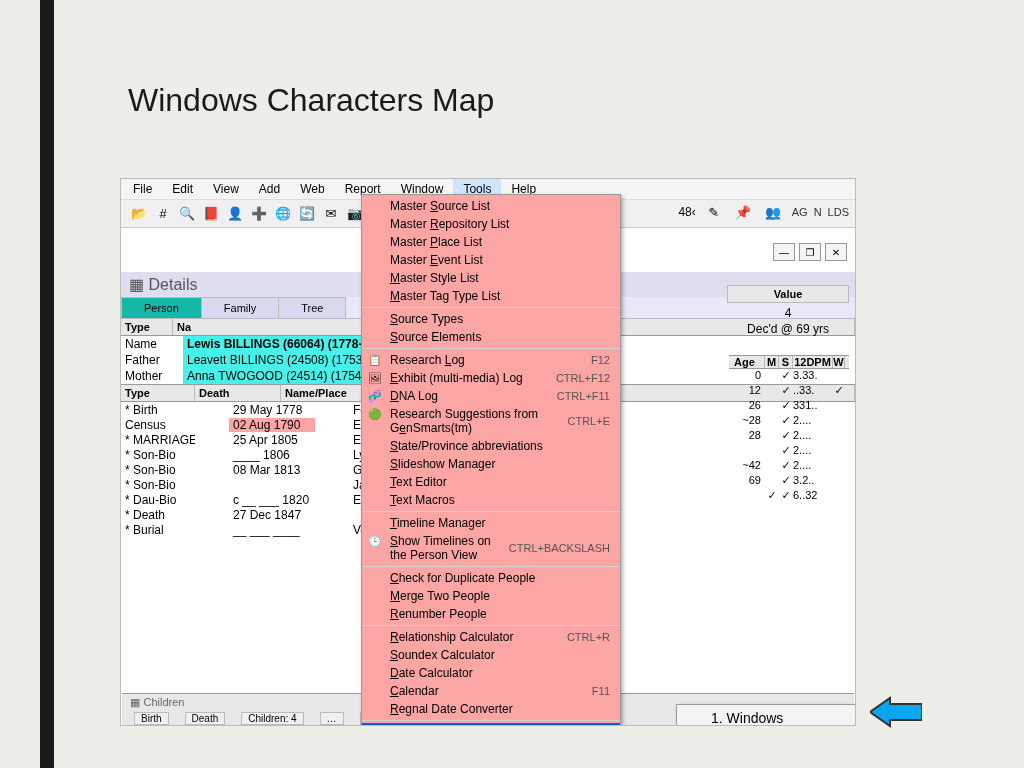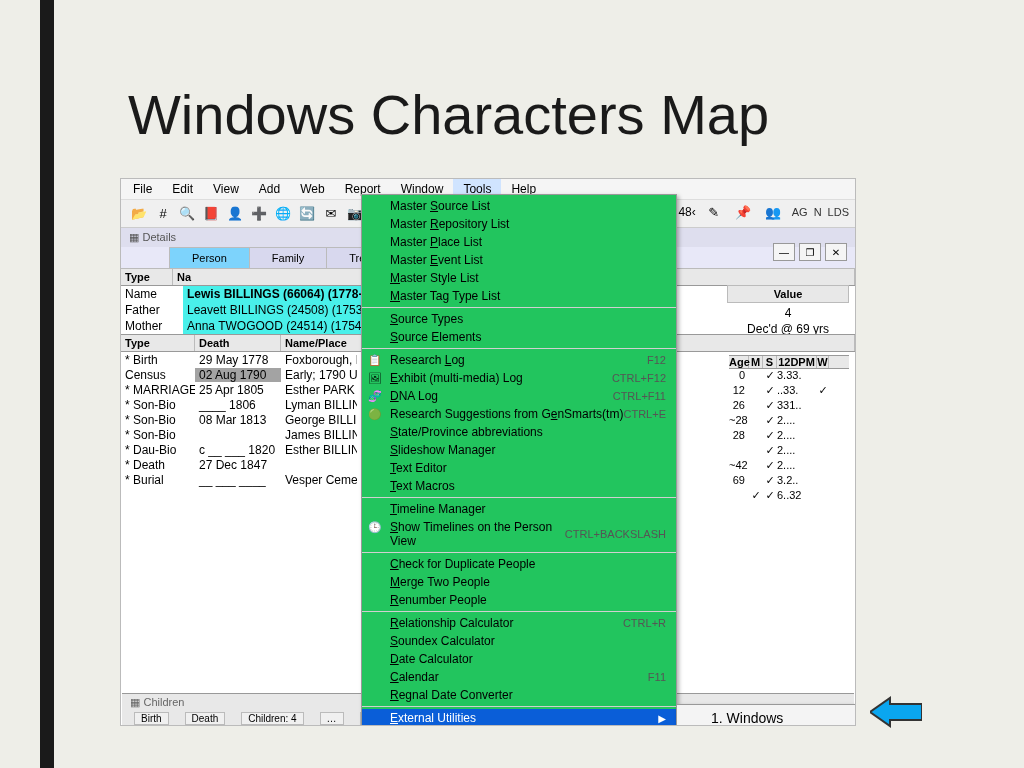--- a/index.html
+++ b/index.html
@@ -12,21 +12,21 @@
     position: relative;
   }
   .left-bar {
     position: absolute;
     left: 40px; top: 0; width: 14px; height: 768px;
     background: #1a1a1a;
   }
   .slide-title {
     position: absolute;
     left: 128px; top: 82px;
-    font-size: 56px; font-weight: 400;
+    font-size: 32px; font-weight: 400;
     color: #1a1a1a;
   }
   .app-window {
     position: absolute;
     left: 120px; top: 178px;
     width: 736px; height: 548px;
     background: #fff;
     border: 1px solid #bbb;
     font-size: 12px;
     overflow: hidden;
@@ -64,37 +64,38 @@
   .toolbar .row-r {
     position: absolute;
     right: 6px; top: 3px;
     display: flex; align-items: center;
     gap: 6px;
   }
   .toolbar .row-r .lbl { font-size: 11px; color: #333; }
   .details-hdr {
     background: #dedeee;
     padding: 3px 8px;
-    font-size: 11px;
+    font-size: 16px;
     color: #555;
+    margin-top: 44px;
   }
   .tabstrip {
     background: #e8e8f8;
     border-bottom: 1px solid #bbb;
     display: flex;
   }
   .tabstrip .tab {
     padding: 4px 22px;
     border: 1px solid #bbb;
     border-bottom: none;
     background: #d8d8ee;
     margin-right: -1px;
     font-size: 11px;
   }
-  .tabstrip .tab.active { background: #7dd3fc; margin-left: 48px; }
+  .tabstrip .tab.active { background: #14b8a6; }
   .grid-head {
     display: flex;
     background: #e8e8e8;
     border-bottom: 1px solid #999;
     font-weight: 600;
     font-size: 11px;
   }
   .grid-head div { padding: 2px 4px; border-right: 1px solid #bbb; }
   .summary-rows .row {
     display: flex;
@@ -121,57 +122,57 @@
   }
   .eg-head {
     display: flex;
     background: #e8e8e8;
     border-top: 1px solid #999;
     border-bottom: 1px solid #999;
     font-weight: 600;
     font-size: 11px;
   }
   .eg-head div { padding: 2px 4px; border-right: 1px solid #bbb; }
-  .eg-row { display: flex; height: 15px; align-items: center; }
+  .eg-row { display: flex; height: 15px; align-items: center; gap: 34px; }
   .eg-row div { padding: 0 4px; white-space: nowrap; overflow: hidden; }
-  .eg-row.hl .c-date { background: #a3a3a3; }
+  .eg-row.hl .c-date { background: #fca5a5; }
   .c-type { width: 74px; }
   .c-date { width: 86px; }
   .c-np { width: 76px; }
   .age-grid {
     position: absolute;
     right: 6px; top: 176px;
     width: 120px;
     font-size: 11px;
   }
   .ag-head {
     display: flex; background: #e8e8e8;
     border-top: 1px solid #999;
     border-bottom: 1px solid #999;
     font-weight: 600;
   }
   .ag-head div { border-right: 1px solid #bbb; text-align: center; }
   .ag-row { display: flex; height: 15px; }
-  .ag-c-age { width: 20px; text-align: right; padding-right: 4px; }
+  .ag-c-age { width: 36px; text-align: right; padding-right: 4px; }
   .ag-c-m, .ag-c-s { width: 14px; text-align: center; }
   .ag-c-dp { width: 40px; }
   .ag-c-w { width: 12px; text-align: center; }
   .right-btns { position: absolute; right: 8px; top: 64px; display: flex; gap: 4px; }
   .right-btns .wb {
     width: 22px; height: 18px;
     border: 1px solid #999;
     background: #f5f5f5;
     display: flex; align-items: center; justify-content: center;
     font-size: 10px;
   }
   .pop-menu {
     position: absolute;
     left: 240px; top: 15px;
-    width: 316px;
-    background: #22c55e;
+    width: 260px;
+    background: #fca5a5;
     border: 1px solid #999;
     box-shadow: 2px 2px 4px rgba(0,0,0,.3);
     z-index: 50;
     font-size: 12px;
   }
   .pm-group { padding: 2px 0; border-bottom: 1px solid #d0d0d0; }
   .pm-group:last-child { border-bottom: none; }
   .pm-item {
     display: flex; align-items: center;
     padding: 2px 10px 2px 28px;

